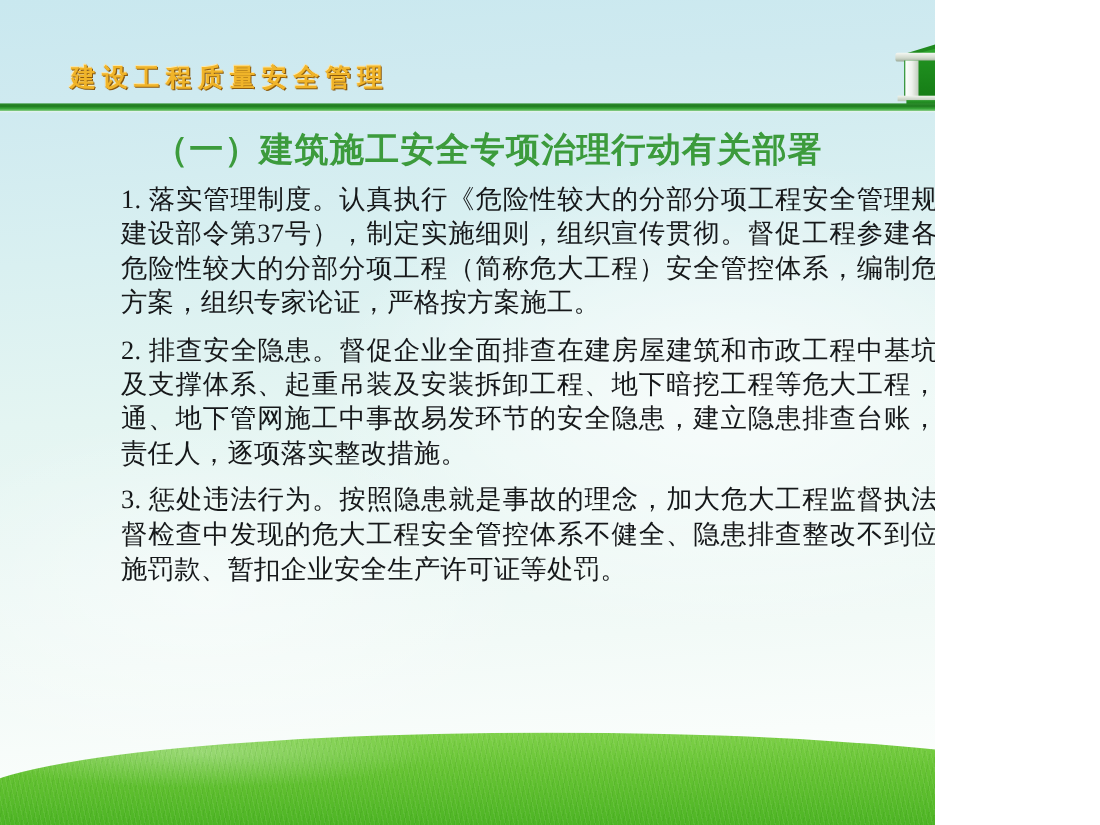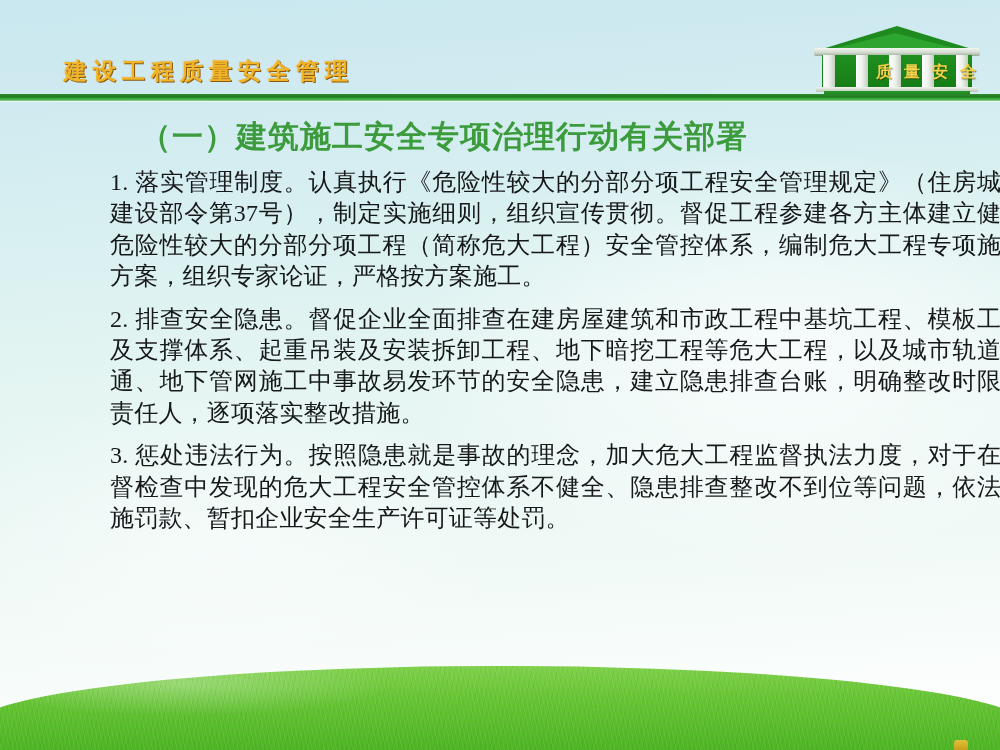--- a/index.html
+++ b/index.html
@@ -8,21 +8,21 @@
     padding: 0;
     background: #ffffff;
   }
   body {
     font-family: "Liberation Serif", "DejaVu Serif", serif;
   }
 
   
   .slide {
     position: relative;
-    width: 1000px;
+    width: 850px;
     height: 750px;
     overflow: hidden;
     background:
       radial-gradient(ellipse 520px 300px at 78% 48%,
           rgba(255,255,255,0.70) 0%,
           rgba(255,255,255,0.34) 42%,
           rgba(255,255,255,0.00) 72%),
       radial-gradient(ellipse 420px 230px at 22% 72%,
           rgba(255,255,255,0.46) 0%,
           rgba(255,255,255,0.00) 70%),

